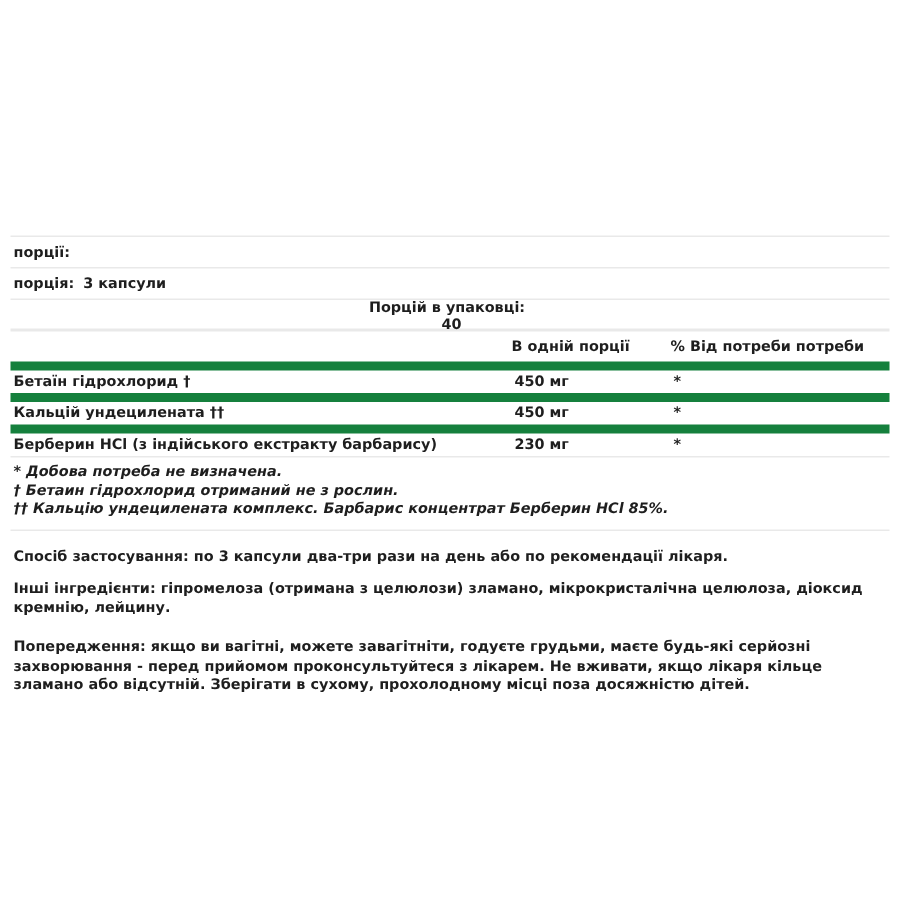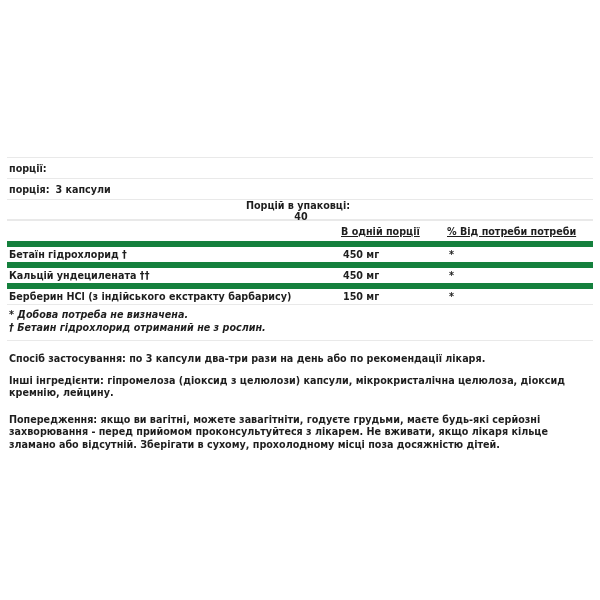--- a/index.html
+++ b/index.html
@@ -12,21 +12,20 @@
     .row {
       border-top: 1px solid #e9e9e9;
       height: 21px; display: flex; align-items: center;
       padding-left: 2px; box-sizing: border-box;
     }
     .row .k { margin-right: 6px; }
     .row.last { border-bottom: 1px solid #e9e9e9; flex-direction: column; }
     .table-head {
       height: 21px; display: flex; align-items: center; box-sizing: border-box;
       margin-top: 0;
-      text-decoration: underline;
     }
     .trow {
       border-top: 6px solid #15803d; height: 21px; display: flex; align-items: center;
       box-sizing: border-box; padding-left: 2px;
     }
     .c1 { width: 334px; }
     .c2 { width: 106px; }
     .c3 { flex: 1; }
     .footnotes {
       border-top: 1px solid #e9e9e9; padding: 4px 0 6px 2px; line-height: 12.5px;
@@ -62,25 +61,26 @@
     <span class="c2">450 мг</span>
     <span class="c3">*</span>
   </div>
   <div class="trow">
     <span class="c1">Кальцій ундецилената ††</span>
     <span class="c2">450 мг</span>
     <span class="c3">*</span>
   </div>
   <div class="trow">
     <span class="c1">Берберин HCl (з індійського екстракту барбарису)</span>
-    <span class="c2">150 мг</span>
+    <span class="c2">230 мг</span>
     <span class="c3">*</span>
   </div>
 
   <div class="footnotes">
     <div>* Добова потреба не визначена.</div>
     <div>† Бетаин гідрохлорид отриманий не з рослин.</div>
+    <div>†† Кальцію ундецилената комплекс. Барбарис концентрат Берберин HCl 85%.</div>
   </div>
 
   <div class="para first">Спосіб застосування: по 3 капсули два-три рази на день або по рекомендації лікаря.</div>
-  <div class="para">Інші інгредієнти: гіпромелоза (діоксид з целюлози) капсули, мікрокристалічна целюлоза, діоксид кремнію, лейцину.</div>
+  <div class="para">Інші інгредієнти: гіпромелоза (отримана з целюлози) зламано, мікрокристалічна целюлоза, діоксид кремнію, лейцину.</div>
   <div class="para" style="margin-top:14px;">Попередження: якщо ви вагітні, можете завагітніти, годуєте грудьми, маєте будь-які серйозні захворювання - перед прийомом проконсультуйтеся з лікарем. Не вживати, якщо лікаря кільце зламано або відсутній. Зберігати в сухому, прохолодному місці поза досяжністю дітей.</div>
 </div>
 
 </body></html>

